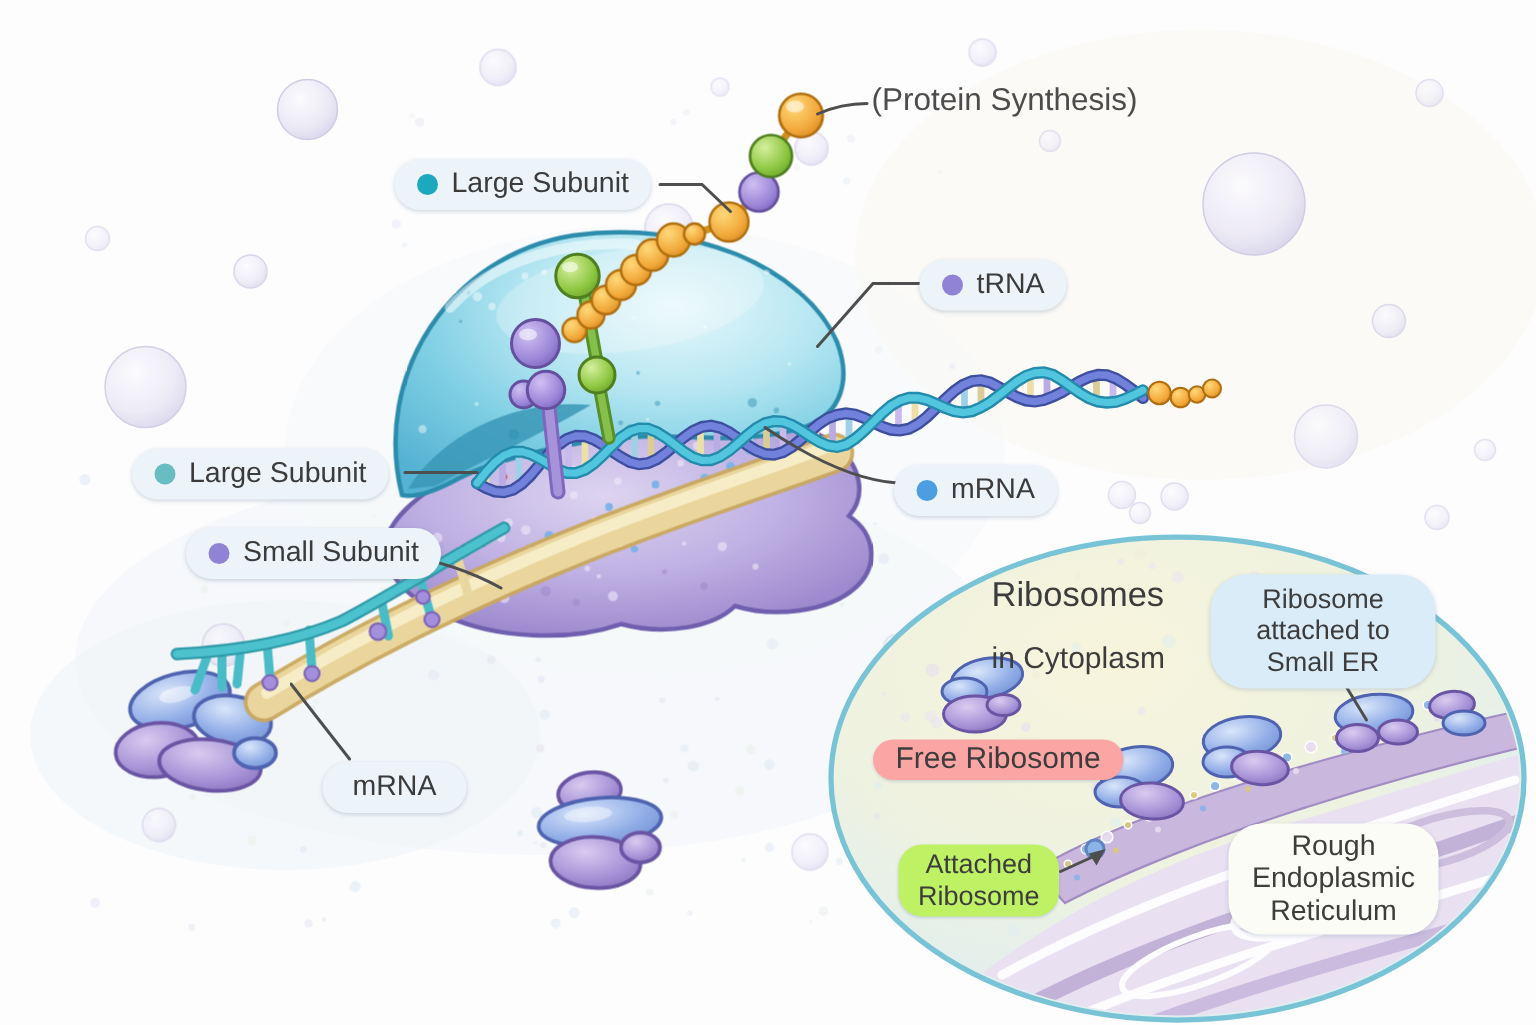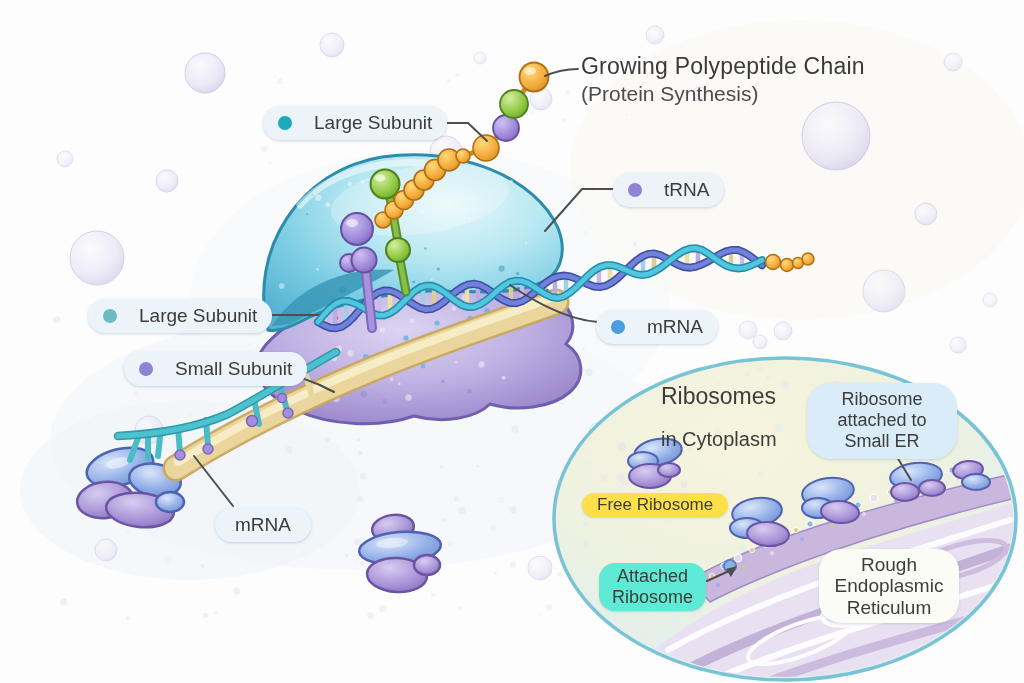--- a/index.html
+++ b/index.html
@@ -1,41 +1,41 @@
 <!DOCTYPE html>
 <html><head>
 <meta charset="utf-8">
 <style>
   html,body{margin:0;padding:0;background:#ffffff}
   .stage{position:relative;width:1024px;height:683px;background:#fdfdfe;overflow:hidden;
          font-family:"Liberation Sans",sans-serif;color:#3b3b3b}
   .stage svg{position:absolute;left:0;top:0}
   
-  .pill{position:absolute;display:flex;align-items:center;gap:22px;padding:3px 15px;height:34px;
+  .pill{position:absolute;display:flex;align-items:center;gap:9px;padding:3px 15px;height:34px;
         box-sizing:border-box;border-radius:18px;background:#edf4f9;
         box-shadow:0 1px 3px rgba(90,120,150,.3);font-size:19px;white-space:nowrap;color:#3b3b3b}
   .dot{width:14px;height:14px;border-radius:50%;flex:0 0 auto}
   .dot-teal{background:#1da8bd}
   .dot-tealm{background:#68bdc3}
   .dot-purple{background:#9083d6}
   .dot-blue{background:#4d9de2}
   .chain-label{position:absolute;color:#3a3a3a}
   .chain-label .l1{font-size:23px;letter-spacing:.2px}
   .chain-label .l2{font-size:21px;color:#4c4c4c;margin-top:2px}
   
   .inset-title{position:absolute;width:170px;text-align:left;color:#3c3c3c;line-height:1.1}
   .inset-title .t1{font-size:23px}
   .inset-title .t2{font-size:20px;margin-top:19px}
   .callout{position:absolute;text-align:center;color:#3d3d3d;box-sizing:border-box;
            box-shadow:0 1px 3px rgba(90,120,150,.25)}
   .callout-er{width:150px;padding:6px 4px;background:#d9ecf7;border-radius:24px;font-size:18px;line-height:1.18}
   .callout-rer{width:140px;padding:5px 12px;background:#fcfcf7;border-radius:22px;font-size:19px;line-height:1.13}
-  .pill-small{position:absolute;box-sizing:border-box;background:#fde047;border-radius:14px;
-              padding:2px 15px;font-size:17px;color:#3d3d3d;box-shadow:0 1px 2px rgba(90,120,150,.25);white-space:nowrap}
-  .pill-two{position:absolute;box-sizing:border-box;background:#5eead4;border-radius:16px;
+  .pill-small{position:absolute;box-sizing:border-box;background:#fca5a5;border-radius:14px;
+              padding:2px 15px;font-size:20px;color:#3d3d3d;box-shadow:0 1px 2px rgba(90,120,150,.25);white-space:nowrap}
+  .pill-two{position:absolute;box-sizing:border-box;background:#bef264;border-radius:16px;
             padding:3px 13px;font-size:18px;line-height:1.16;color:#3d3d3d;text-align:center;
             box-shadow:0 1px 2px rgba(90,120,150,.25)}
 </style>
 </head>
 <body>
 
 <div class="stage">
 
 <svg width="1024" height="683" viewBox="0 0 1024 683">
   <defs>
@@ -621,21 +621,20 @@
     <polygon points="737,566 726,569 731,577" fill="#4e4e4e" stroke="none"></polygon>
   </g>
 </svg>
 
 <div class="pill" style="left:263px;top:106px">
   <span class="dot dot-teal"></span>
   <span>Large Subunit</span>
 </div>
 
 <div class="chain-label" style="left:581px;top:53px">
-  <div class="l1">Growing Polypeptide Chain</div>
   <div class="l2">(Protein Synthesis)</div>
 </div>
 
 <div class="pill" style="left:613px;top:173px">
   <span class="dot dot-purple"></span>
   <span>tRNA</span>
 </div>
 
 <div class="pill" style="left:596px;top:310px">
   <span class="dot dot-blue"></span>

